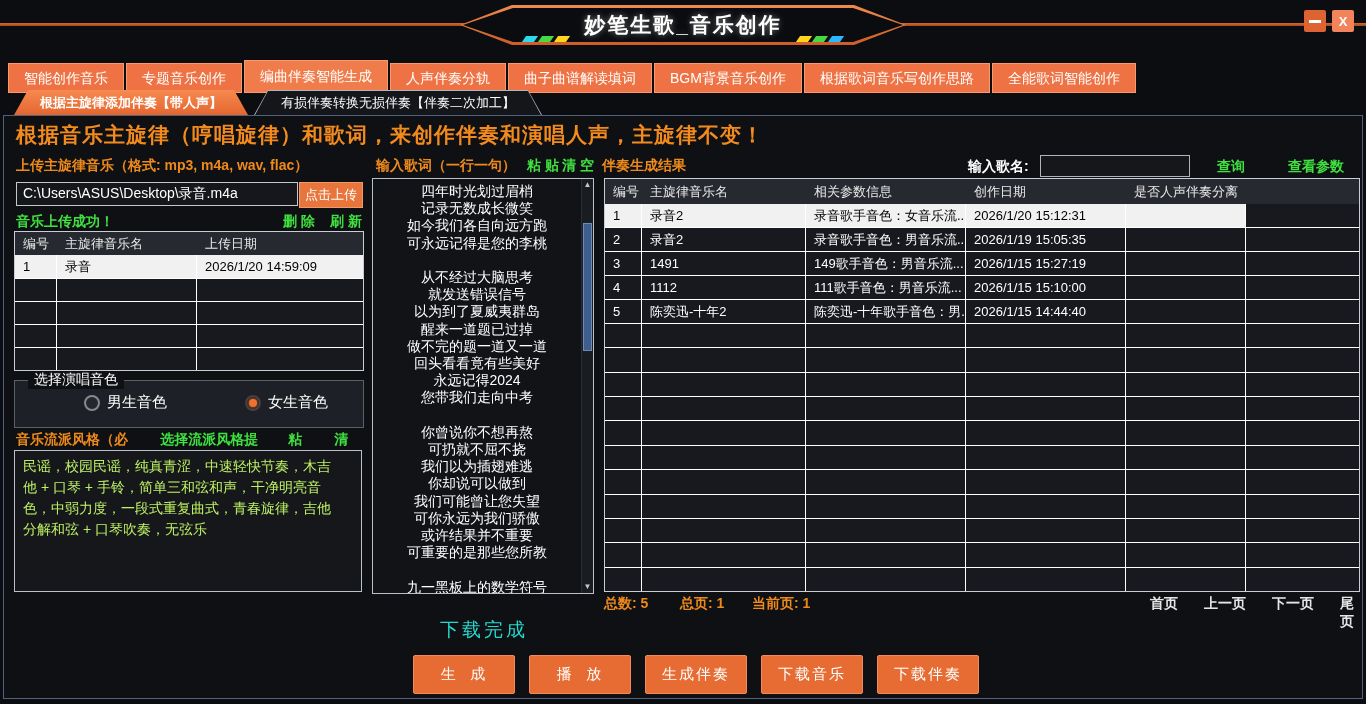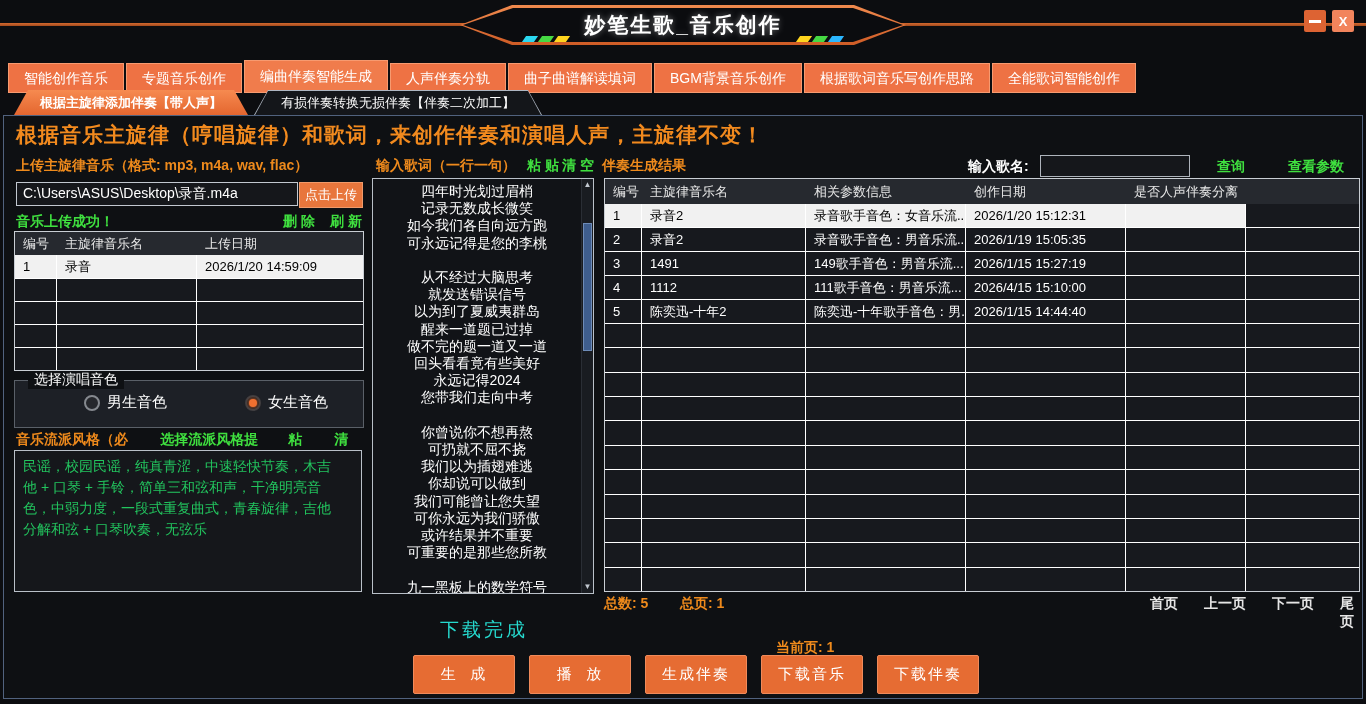--- a/index.html
+++ b/index.html
@@ -80,21 +80,21 @@
   .radio-item.m{margin-left:70px;}
   .radio-item.f{margin-left:78px;}
   .radio{width:16px;height:16px;border-radius:50%;background:#25272c;border:2px solid #85898f;box-sizing:border-box;}
   .radio.on{border-color:#3a3d42;background:#1a1c20;position:relative;}
   .radio.on::after{content:"";position:absolute;left:2px;top:2px;width:8px;height:8px;border-radius:50%;background:#f07030;box-shadow:0 0 4px #f07030;}
 
   .style-row{position:absolute;left:16px;top:431px;width:346px;display:flex;align-items:center;}
   .style-row .sp{margin-left:22px;}
   .style-row .sp2{margin-left:18px;}
   .style-area{position:absolute;left:14px;top:450px;width:348px;height:142px;background:#15171b;border:1px solid #b9c0c8;
-    color:#22c55e;font-size:14px;line-height:21px;padding:5px 18px 5px 8px;box-sizing:border-box;}
+    color:#bef264;font-size:14px;line-height:21px;padding:5px 18px 5px 8px;box-sizing:border-box;}
   .style-scroll-up{position:absolute;right:18px;top:454px;color:#9aa0a8;font-size:9px;}
   .style-scroll-dn{position:absolute;right:18px;top:577px;color:#9aa0a8;font-size:9px;}
 
   
   .lyrics-label{position:absolute;left:376px;top:157px;}
   .lyr-paste{position:absolute;left:527px;top:157px;}
   .lyr-clear{position:absolute;left:562px;top:157px;}
   .lyrics-panel{position:absolute;left:372px;top:178px;width:220px;height:414px;background:#111317;border:1px solid #b9c0c8;overflow:hidden;}
   .lyrics-content{position:absolute;left:0;top:4px;right:12px;text-align:center;font-size:14px;line-height:17.2px;color:#fff;}
   .lyr-scrollbar{position:absolute;right:0;top:0;bottom:0;width:11px;background:#191c21;border-left:1px solid #2a2e35;}
@@ -125,21 +125,21 @@
   .rt-c4{width:160px;}
   .rt-c5{width:120px;}
   .rt-c6{flex:1;border-right:none !important;}
   .rt-row.selected .rt-cell{background:#f1f1f1;color:#000;}
   .rt-row.selected .rt-c6{background:#17191e;}
 
   .pagination{position:absolute;left:604px;top:595px;width:756px;height:20px;font-size:14px;font-weight:bold;}
   .pg-orange{color:#ee8a1c;position:absolute;top:0;}
   .pg-total{left:0;}
   .pg-pages{left:76px;}
-  .pg-current{left:172px;margin-top:44px;}
+  .pg-current{left:148px;}
   .pg-link{position:absolute;top:0;color:#e5e5e5;cursor:pointer;}
   .pg-first{left:546px;}
   .pg-prev{left:600px;}
   .pg-next{left:668px;}
   .pg-last{left:736px;}
 
   
   .footer-status{position:absolute;left:440px;top:617px;font-size:19px;color:#26d9ce;letter-spacing:3px;}
   .footer-buttons{position:absolute;left:373px;top:655px;display:flex;gap:14px;padding-left:40px;}
   .fbtn{width:100px;height:37px;background:#e66c33;border:1px solid #f08a5a;border-radius:2px;color:#fff;
@@ -334,21 +334,21 @@
         <div class="rt-cell rt-c2">1491</div>
         <div class="rt-cell rt-c3">149歌手音色：男音乐流...</div>
         <div class="rt-cell rt-c4">2026/1/15 15:27:19</div>
         <div class="rt-cell rt-c5"></div>
         <div class="rt-cell rt-c6"></div>
       </div>
       <div class="rt-row">
         <div class="rt-cell rt-c1">4</div>
         <div class="rt-cell rt-c2">1112</div>
         <div class="rt-cell rt-c3">111歌手音色：男音乐流...</div>
-        <div class="rt-cell rt-c4">2026/4/15 15:10:00</div>
+        <div class="rt-cell rt-c4">2026/1/15 15:10:00</div>
         <div class="rt-cell rt-c5"></div>
         <div class="rt-cell rt-c6"></div>
       </div>
       <div class="rt-row">
         <div class="rt-cell rt-c1">5</div>
         <div class="rt-cell rt-c2">陈奕迅-十年2</div>
         <div class="rt-cell rt-c3">陈奕迅-十年歌手音色：男...</div>
         <div class="rt-cell rt-c4">2026/1/15 14:44:40</div>
         <div class="rt-cell rt-c5"></div>
         <div class="rt-cell rt-c6"></div>

